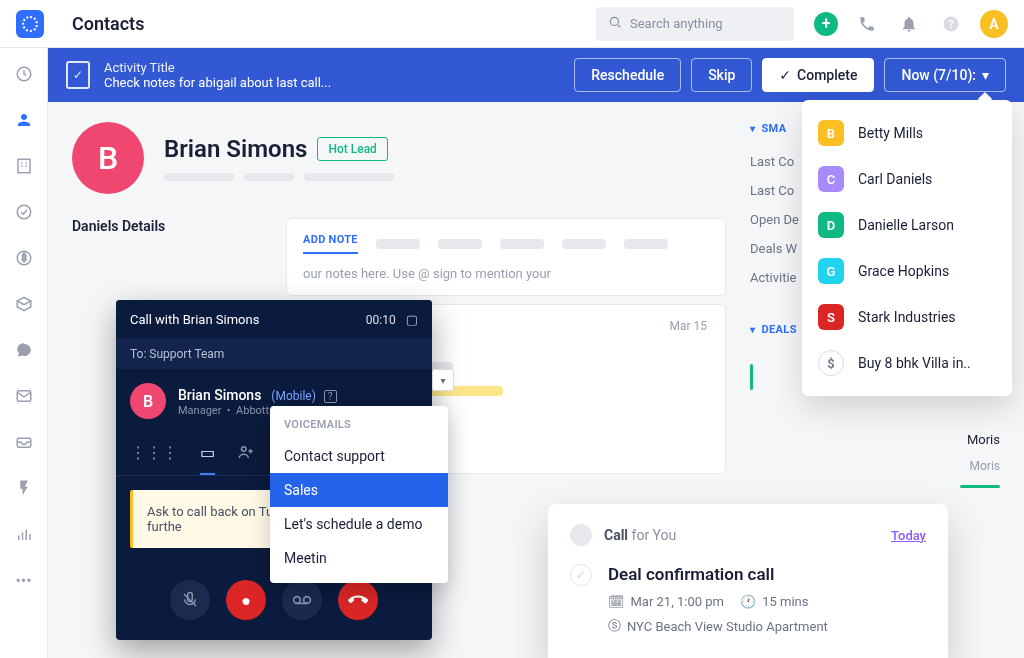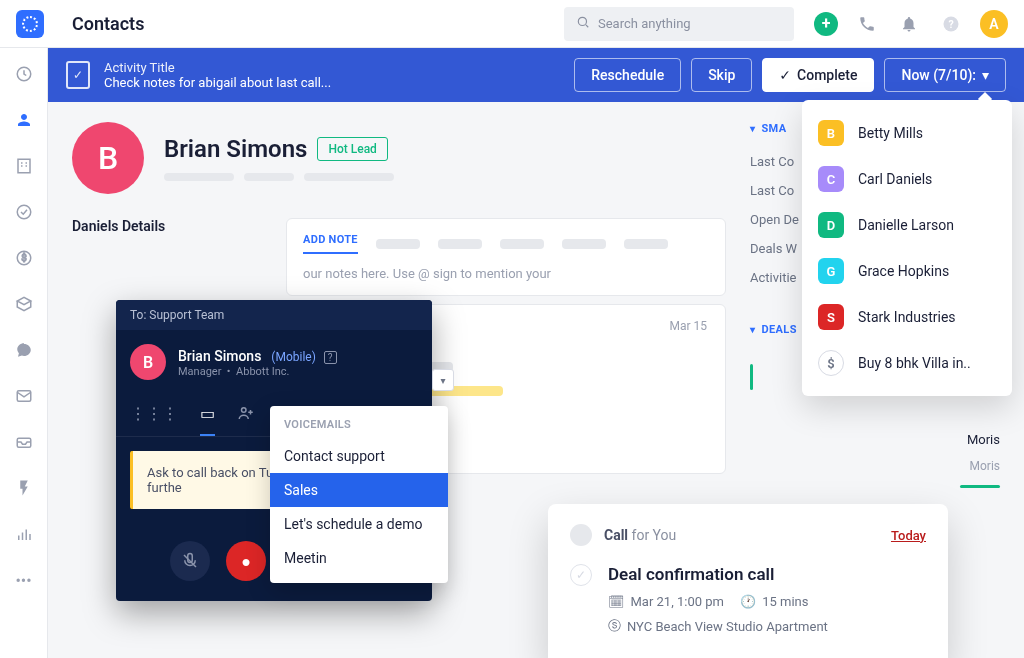--- a/index.html
+++ b/index.html
@@ -2,21 +2,21 @@
 <html><head>
 <meta charset="utf-8">
 <style>
 * { margin: 0; padding: 0; box-sizing: border-box; font-family: -apple-system, BlinkMacSystemFont, 'Segoe UI', Roboto, sans-serif; }
 body { background: #f5f6f8; width: 1024px; height: 658px; overflow: hidden; position: relative; }
 
 .topbar { height: 48px; background: #fff; display: flex; align-items: center; padding: 0 16px; border-bottom: 1px solid #e6e8ec; }
 .logo { width: 28px; height: 28px; background: #2f6eff; border-radius: 6px; margin-right: 28px; position: relative; }
 .logo::before { content: ""; position: absolute; inset: 6px; border: 2px dotted #fff; border-radius: 50%; }
 .page-title { font-size: 18px; font-weight: 600; color: #1a1f36; }
-.search-box { margin-left: auto; width: 230px; height: 34px; background: #eef0f3; border-radius: 4px; display: flex; align-items: center; padding: 0 12px; color: #8a90a0; font-size: 13px; gap: 8px; }
+.search-box { margin-left: auto; width: 198px; height: 34px; background: #eef0f3; border-radius: 4px; display: flex; align-items: center; padding: 0 12px; color: #8a90a0; font-size: 13px; gap: 8px; }
 .topbar-icons { display: flex; align-items: center; gap: 16px; margin-left: 20px; }
 .icon-btn { width: 26px; height: 26px; display: flex; align-items: center; justify-content: center; color: #9aa0b0; cursor: pointer; }
 .add-btn { width: 24px; height: 24px; background: #10b981; border-radius: 50%; color: #fff; font-size: 16px; font-weight: bold; display: flex; align-items: center; justify-content: center; }
 .avatar-top { width: 28px; height: 28px; background: #fbbf24; border-radius: 50%; color: #fff; display: flex; align-items: center; justify-content: center; font-weight: 600; font-size: 14px; }
 
 .app-body { display: flex; height: calc(100% - 48px); }
 .sidebar { width: 48px; background: #fff; border-right: 1px solid #e6e8ec; display: flex; flex-direction: column; align-items: center; padding-top: 12px; gap: 18px; }
 .sb-item { width: 28px; height: 28px; display: flex; align-items: center; justify-content: center; color: #9aa0b0; cursor: pointer; border-radius: 4px; }
 .sb-item.active { color: #2f6eff; }
 
@@ -92,21 +92,21 @@
 .now-menu::before { content: ""; position: absolute; top: -6px; right: 22px; width: 10px; height: 10px; background: #fff; transform: rotate(45deg); }
 .nm-item { display: flex; align-items: center; gap: 14px; padding: 10px 16px; font-size: 14px; color: #1a1f36; cursor: pointer; }
 .nm-av { width: 26px; height: 26px; border-radius: 6px; color: #fff; display: flex; align-items: center; justify-content: center; font-size: 13px; font-weight: 600; flex-shrink: 0; }
 .nm-av.circle { border-radius: 50%; border: 1px solid #d8dbe4; background: #fff; color: #6b7385; }
 
 
 .task-card { position: absolute; left: 500px; top: 456px; width: 400px; background: #fff; border-radius: 8px; box-shadow: 0 16px 40px rgba(0,0,0,0.18); z-index: 80; padding: 20px 22px 22px; }
 .tc-top { display: flex; align-items: center; justify-content: space-between; margin-bottom: 18px; }
 .tc-top-left { display: flex; align-items: center; gap: 12px; font-size: 14px; color: #4a5066; }
 .tc-av-grey { width: 22px; height: 22px; background: #e6e8ec; border-radius: 50%; }
-.tc-today { color: #b91c1c; font-size: 13px; font-weight: 500; text-decoration: underline; }
+.tc-today { color: #8b5cf6; font-size: 13px; font-weight: 500; text-decoration: underline; }
 .tc-body { display: flex; gap: 16px; }
 .tc-check { width: 22px; height: 22px; border: 1.5px solid #e0e3ea; border-radius: 50%; color: #d8dbe4; display: flex; align-items: center; justify-content: center; font-size: 12px; flex-shrink: 0; }
 .tc-title { font-size: 17px; font-weight: 600; color: #1a1f36; margin-bottom: 10px; }
 .tc-meta { display: flex; align-items: center; gap: 16px; font-size: 13px; color: #6b7385; margin-bottom: 8px; }
 .tc-meta span { display: flex; align-items: center; gap: 6px; }
 </style>
 </head>
 <body>
 
 <div class="topbar">
@@ -313,20 +313,25 @@
           <span>Moris</span>
         </div>
         <div class="deal-row" style="justify-content:flex-end;">
           <span style="color:#9aa0b0;font-size:12px;">Moris</span>
         </div>
         <div style="height:3px;background:#10b981;width:40px;margin-left:auto;margin-top:6px;border-radius:2px;"></div>
       </div>
     </div>
 
     <div class="call-widget">
+      <div class="cw-head">
+        <span>Call with Brian Simons</span>
+        <span class="cw-timer">00:10</span>
+        <span style="opacity:.7;">▢</span>
+      </div>
       <div class="cw-sub">To: Support Team</div>
       <div class="cw-contact">
         <div class="cw-av">B</div>
         <div>
           <div>
             <span class="cw-name">Brian Simons</span>
             <span class="cw-mobile">(Mobile)</span>
             <span style="font-size:10px;border:1px solid #8a93ab;padding:0 3px;border-radius:2px;margin-left:4px;color:#8a93ab;">?</span>
           </div>
           <div class="cw-meta"><span>Manager</span> &nbsp;•&nbsp; <span>Abbott Inc.</span></div>

